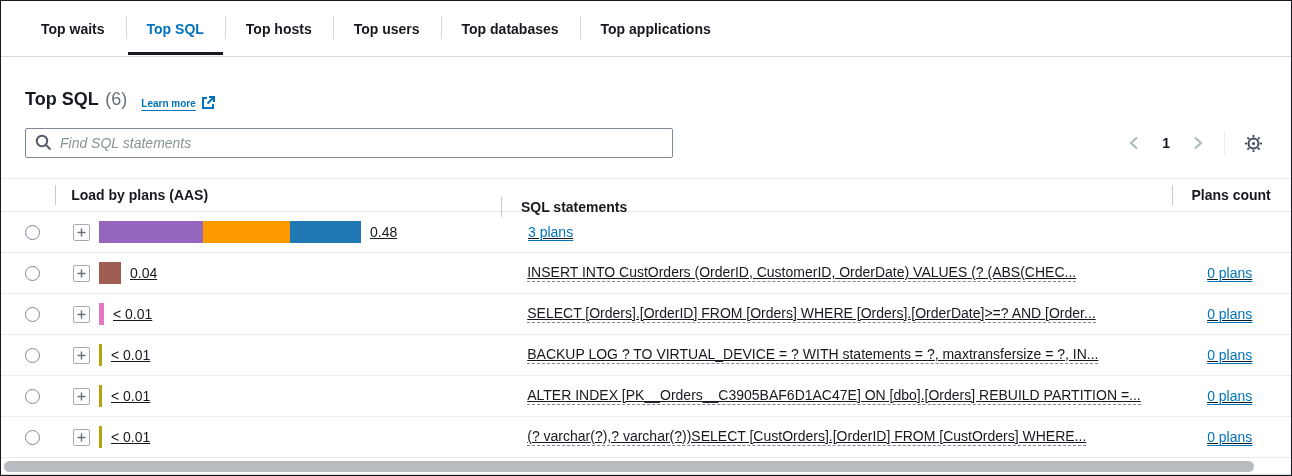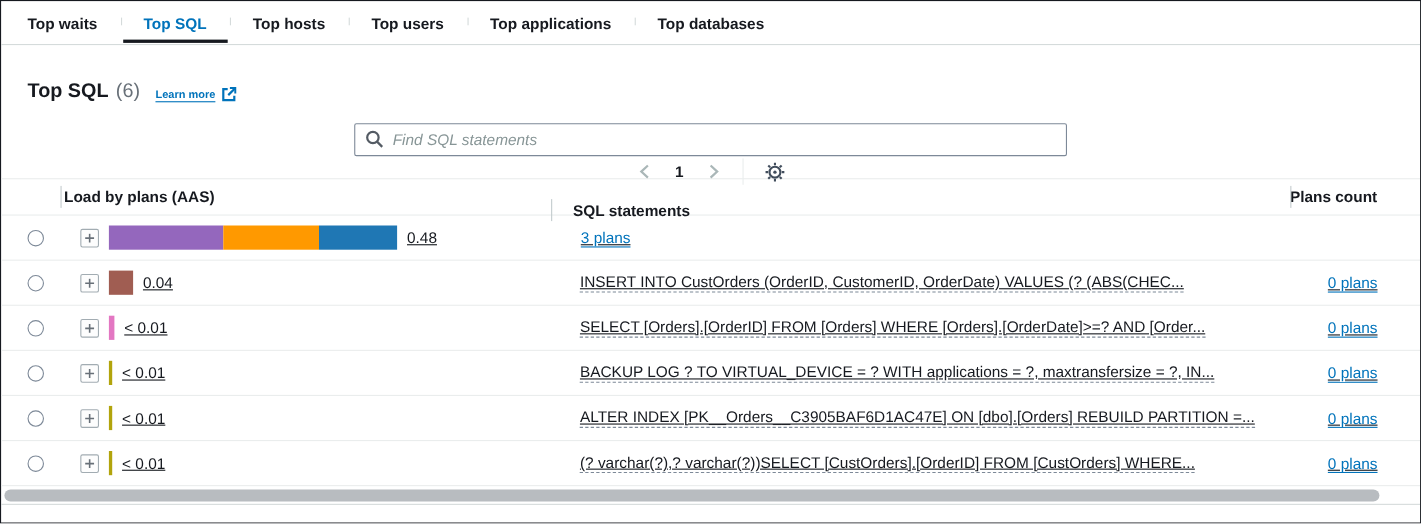--- a/index.html
+++ b/index.html
@@ -10,21 +10,21 @@
     width:1292px; height:476px;
     border:1px solid #16191f;
     background:#fff;
     overflow:hidden;
     position:relative;
   }
 
   
   .tabs {
     display:flex; align-items:stretch;
-    height:40px; padding-left:3px;
+    height:56px; padding-left:19px;
     border-bottom:1px solid #d5dbdb;
   }
   .tab {
     position:relative;
     display:flex; align-items:center;
     padding:0 21px;
     font-size:14px; font-weight:700; color:#16191f;
     cursor:pointer; white-space:nowrap;
   }
   .tab:not(:first-child)::before {
@@ -48,21 +48,21 @@
     display:inline-flex; align-items:center; gap:5px;
     font-size:10px; font-weight:700; color:#0073bb;
     text-decoration:underline; text-underline-offset:3px;
     cursor:pointer;
   }
   .learn-more svg { position:relative; top:1px; }
 
   
   .toolbar {
     display:flex; align-items:center; justify-content:space-between;
-    padding:0 24px; margin-top:4px; height:30px;flex-direction:column;
+    padding:0 24px; margin-top:4px; height:30px;
   }
   .search-wrap { position:relative; width:648px; height:30px; }
   .search-wrap input {
     width:100%; height:30px;
     border:1px solid #7d8998; border-radius:2px;
     padding:0 8px 0 34px;
     font-family:"Liberation Sans","DejaVu Sans",sans-serif;
     font-size:14px; color:#16191f; outline:none; background:#fff;
   }
   .search-wrap input::placeholder { font-style:italic; color:#879596; }
@@ -84,23 +84,23 @@
 
   
   .table { margin-top:20px; }
   .thead {
     display:flex; align-items:center; height:34px;
     border-top:1px solid #eaeded; border-bottom:1px solid #eaeded;
     font-size:14px; font-weight:700; color:#16191f;
   }
   .th { position:relative; height:100%; display:flex; align-items:center; white-space:nowrap; }
   .th-sel  { width:55px; }
-  .th-load { width:452px; padding-left:3px; }
+  .th-load { width:452px; padding-left:16px; }
   .th-sql  { width:681px; padding-left:20px;margin-top:24px; }
-  .th-plans{ width:120px; }
+  .th-plans{ width:120px; padding-left:19px; }
   .th-load::before, .th-sql::before, .th-plans::before {
     content:""; position:absolute; left:0; top:6px; bottom:6px;
     width:1px; background:#c3cbce;
   }
 
   .row {
     display:flex; align-items:center; height:41px;
     border-bottom:1px solid #eaeded;
     font-size:14px;
   }
@@ -148,22 +148,22 @@
 </head>
 <body>
 
 <div class="app">
 
   <div class="tabs">
     <div class="tab">Top waits</div>
     <div class="tab active">Top SQL</div>
     <div class="tab">Top hosts</div>
     <div class="tab">Top users</div>
+    <div class="tab">Top databases</div>
     <div class="tab">Top applications</div>
-    <div class="tab">Top databases</div>
   </div>
 
   <div class="panel-header">
     <h2>
       <span class="panel-title">Top SQL</span>
       <span class="panel-count">(6)</span>
     </h2>
     <a class="learn-more">
       <span>Learn more</span>
       <span>
@@ -307,21 +307,21 @@
                 <line x1="5" y1="0.5" x2="5" y2="9.5"></line>
                 <line x1="0.5" y1="5" x2="9.5" y2="5"></line>
               </svg>
           </button>
           <span class="bar">
               <span class="seg" style="width: 3px; background: rgb(178, 164, 12);"></span>
             </span>
           <span class="load-val">&lt; 0.01</span>
         </div>
         <div class="cell cell-sql">
-            <span class="sql-text">BACKUP LOG ? TO VIRTUAL_DEVICE = ? WITH applications = ?, maxtransfersize = ?, IN...</span>
+            <span class="sql-text">BACKUP LOG ? TO VIRTUAL_DEVICE = ? WITH statements = ?, maxtransfersize = ?, IN...</span>
           </div>
         <div class="cell cell-plans">
             <a class="plans-link">0 plans</a>
           </div>
       </div>
 
       <div class="row">
         <div class="cell cell-sel">
             <span class="radio"></span>
           </div>

